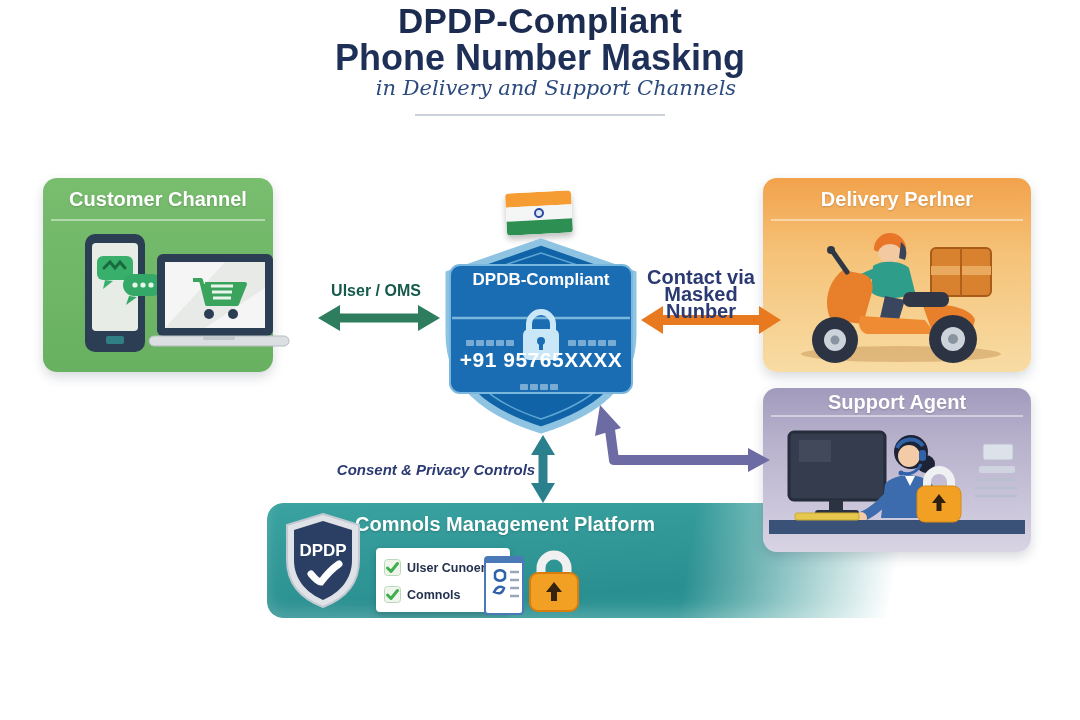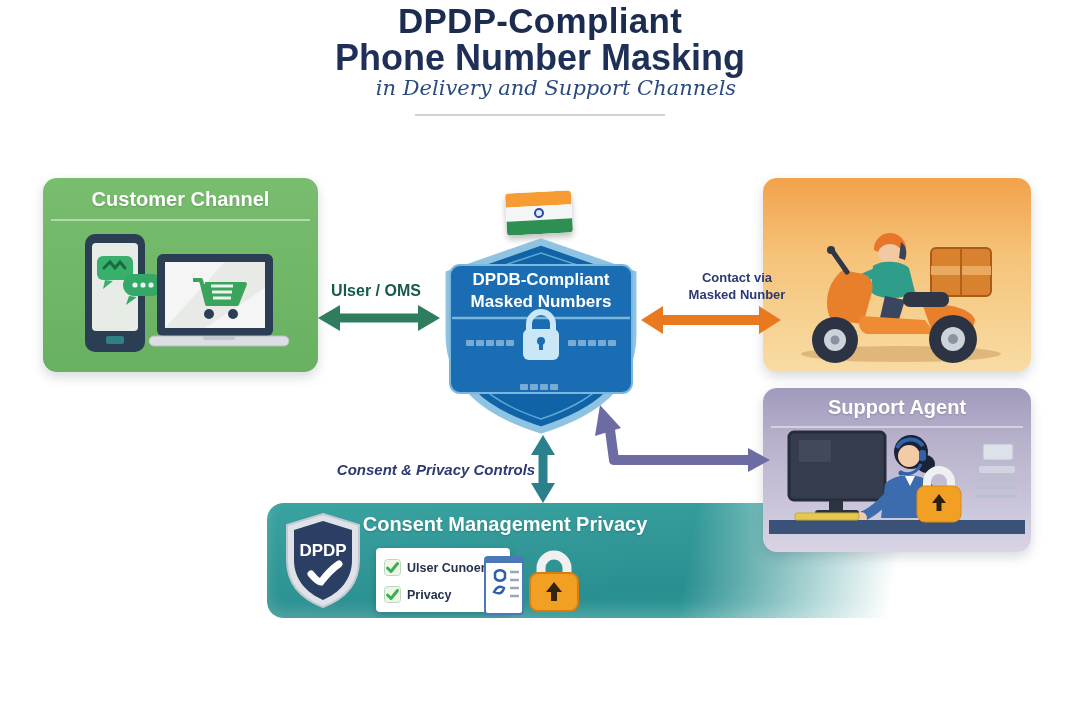--- a/index.html
+++ b/index.html
@@ -12,24 +12,24 @@
   .t2{font-size:36px;font-weight:700;color:#1e3058;line-height:32px;}
   .t3{font-family:"DejaVu Serif",serif;font-style:italic;font-size:21px;color:#2b4a7e;line-height:28px;margin-left:32px;}
   .t-div{width:250px;height:2px;background:#ccd1da;margin:12px auto 0;}
 
   
   .node{position:absolute;border-radius:14px;box-shadow:0 5px 12px rgba(40,50,70,.18);}
   .node-head{height:42px;display:flex;align-items:center;justify-content:center;
              font-size:20px;font-weight:700;color:#fff;text-shadow:0 1px 2px rgba(0,0,0,.18);position:relative;}
   .node-head:after{content:"";position:absolute;left:8px;right:8px;bottom:-1px;height:2px;background:rgba(255,255,255,.45);}
 
-  #box-customer{left:43px;top:178px;width:275px;height:194px;background:linear-gradient(180deg,#79bd6f,#68b161);z-index:1;}
+  #box-customer{left:43px;top:178px;width:230px;height:194px;background:linear-gradient(180deg,#79bd6f,#68b161);z-index:1;}
   #box-delivery{left:763px;top:178px;width:268px;height:194px;background:linear-gradient(180deg,#f2a24b 0%,#f5c379 40%,#f8dca4 100%);z-index:1;}
   #box-support{left:763px;top:388px;width:268px;height:164px;background:linear-gradient(180deg,#a29abc 0%,#b6b0cb 30%,#d8d4e4 100%);z-index:5;}
-  #box-support .node-head{height:39px;}
+  #box-support .node-head{height:28px;}
 
   .illus{position:absolute;}
 
   
   #consent-bar{position:absolute;left:267px;top:503px;width:762px;height:115px;border-radius:16px;
     background:linear-gradient(175deg,#3aa3a0 0%,#2a8f90 65%,#2f9a97 100%);
     box-shadow:inset 0 -8px 14px rgba(255,255,255,.18), 0 6px 12px rgba(40,80,80,.18);
     -webkit-mask-image:linear-gradient(100deg,#000 0%,#000 55%,rgba(0,0,0,0) 82%);
     mask-image:linear-gradient(100deg,#000 0%,#000 55%,rgba(0,0,0,0) 82%);
     z-index:2;}
@@ -51,21 +51,21 @@
   #shield-wrap{position:absolute;left:430px;top:236px;width:222px;height:200px;z-index:3;}
   .shield-text{position:absolute;left:430px;width:222px;text-align:center;color:#fff;z-index:4;}
   #shield-line1{top:270px;font-size:17px;font-weight:700;}
   #shield-line2{top:292px;font-size:17px;font-weight:700;}
   #shield-number{top:348px;font-size:21px;font-weight:800;letter-spacing:.5px;}
 
   
   #arrow-layer{position:absolute;left:0;top:0;width:1080px;height:720px;z-index:6;pointer-events:none;}
   .arrow-label{position:absolute;z-index:7;text-align:center;font-weight:700;}
   #label-call-oms{left:315px;top:282px;width:122px;font-size:16px;color:#165a4b;}
-  #label-contact{left:666px;top:269px;width:142px;font-size:13px;line-height:17px;color:#2b3a72;}
+  #label-contact{left:630px;top:269px;width:142px;font-size:20px;line-height:17px;color:#2b3a72;}
   #label-callwith{left:596px;top:406px;width:150px;font-size:15.5px;line-height:18px;color:#2b3a72;}
   #label-consent{left:336px;top:461px;width:200px;font-size:15px;color:#2b3a72;font-style:italic;}
 </style>
 </head>
 <body>
 
 <div id="canvas">
 
   <div class="title-wrap">
     <div class="t1">DPDP-Compliant</div>
@@ -107,20 +107,21 @@
           <circle cx="144" cy="86" r="5" fill="#2c3e53"></circle>
           <circle cx="168" cy="86" r="5" fill="#2c3e53"></circle>
         </g>
         <rect x="84" y="108" width="140" height="10" rx="5" fill="#dcdfe2" stroke="#b7bcc2"></rect>
         <rect x="138" y="108" width="32" height="4" rx="2" fill="#c2c7cc"></rect>
       </g>
     </svg>
   </div>
 
   <div id="box-delivery" class="node">
+    <div class="node-head">Delivery Perlner</div>
     <svg class="illus" style="left:10px;top:42px;" width="248" height="148" viewBox="0 0 248 148">
       <ellipse cx="128" cy="134" rx="100" ry="8" fill="rgba(150,85,20,.25)"></ellipse>
 
       <g>
         <rect x="158" y="28" width="60" height="48" rx="5" fill="#d8822f" stroke="#a85c17" stroke-width="2"></rect>
         <rect x="158" y="46" width="60" height="9" fill="#e9a95e"></rect>
         <line x1="188" y1="28" x2="188" y2="76" stroke="#b06018" stroke-width="2"></line>
       </g>
 
       <g>
@@ -189,21 +190,21 @@
 
       <g>
         <path d="M158 62 v-8 a12 12 0 0 1 24 0 v8" stroke="#eef0f2" stroke-width="8" fill="none"></path>
         <rect x="148" y="58" width="44" height="36" rx="8" fill="#f2a024" stroke="#d98a12"></rect>
         <path d="M170 66 l7 9 h-4.5 v8 h-5 v-8 h-4.5 z" fill="#2e2010"></path>
       </g>
     </svg>
   </div>
 
   <div id="consent-bar">
-    <div id="consent-title">Consent Management Privacy</div>
+    <div id="consent-title">Comnols Management Platform</div>
 
     <svg style="position:absolute;left:16px;top:9px;" width="80" height="98" viewBox="0 0 80 98">
       <path d="M40 2 L76 13 V48 C76 72 61 87 40 95 C19 87 4 72 4 48 V13 Z" fill="#dfe3e8" stroke="#c3c9d2" stroke-width="2"></path>
       <path d="M40 9 L69 18 V48 C69 68 56 81 40 88 C24 81 11 68 11 48 V18 Z" fill="#2b3e63"></path>
       <text x="40" y="44" text-anchor="middle" font-size="17" font-weight="bold" fill="#ffffff" font-family="Liberation Sans, sans-serif">DPDP</text>
       <path d="M28 62 C33 68 36 70 38 70 C44 62 50 56 56 52" stroke="#ffffff" stroke-width="7" fill="none" stroke-linecap="round"></path>
     </svg>
 
     <div id="checklist-card">
       <div class="chk-row">
@@ -211,21 +212,21 @@
           <rect x="0.5" y="0.5" width="16" height="16" rx="3" fill="#eef6ec" stroke="#bcd8bb"></rect>
           <path d="M3.5 9 L7 12.5 L13.5 4.5" stroke="#3fae4e" stroke-width="3" fill="none" stroke-linecap="round" stroke-linejoin="round"></path>
         </svg>
         <span class="chk-label">Ulser Cunoent</span>
       </div>
       <div class="chk-row">
         <svg width="17" height="17" viewBox="0 0 17 17">
           <rect x="0.5" y="0.5" width="16" height="16" rx="3" fill="#eef6ec" stroke="#bcd8bb"></rect>
           <path d="M3.5 9 L7 12.5 L13.5 4.5" stroke="#3fae4e" stroke-width="3" fill="none" stroke-linecap="round" stroke-linejoin="round"></path>
         </svg>
-        <span class="chk-label">Privacy</span>
+        <span class="chk-label">Comnols</span>
       </div>
     </div>
 
     <svg style="position:absolute;left:217px;top:53px;" width="40" height="59" viewBox="0 0 40 59">
       <rect x="1" y="1" width="38" height="57" rx="3" fill="#ffffff" stroke="#4a79b8" stroke-width="2"></rect>
       <rect x="1" y="1" width="38" height="6" fill="#4a79b8"></rect>
       <path d="M11 17 a6 6 0 0 1 10 0 v5 a6 6 0 0 1 -10 0 z" fill="none" stroke="#2f62a8" stroke-width="2.5"></path>
       <path d="M10 36 q4 -8 10 -4 q-2 8 -10 4 z" fill="none" stroke="#2f62a8" stroke-width="2.5"></path>
       <line x1="26" y1="16" x2="35" y2="16" stroke="#9aa7bb" stroke-width="2.5"></line>
       <line x1="26" y1="24" x2="35" y2="24" stroke="#9aa7bb" stroke-width="2.5"></line>
@@ -270,21 +271,21 @@
       <rect x="158" y="104" width="8" height="6" rx="1"></rect>
         <rect x="168" y="104" width="8" height="6" rx="1"></rect>
       <rect x="178" y="104" width="8" height="6" rx="1"></rect>
       <rect x="90" y="148" width="8" height="6" rx="1"></rect>
         <rect x="100" y="148" width="8" height="6" rx="1"></rect>
       <rect x="110" y="148" width="8" height="6" rx="1"></rect>
         <rect x="120" y="148" width="8" height="6" rx="1"></rect>
     </g>
   </svg>
   <div class="shield-text" id="shield-line1">DPDB-Compliant</div>
-  <div class="shield-text" id="shield-line2">Masked Numbers</div>
+  <div class="shield-text" id="shield-number">+91 95765XXXX</div>
 
   <svg id="arrow-layer">
     <g>
       <line x1="336" y1="318" x2="422" y2="318" stroke="#2e7d5e" stroke-width="9"></line>
       <polygon points="318,318 340,305 340,331" fill="#2e7d5e"></polygon>
       <polygon points="440,318 418,305 418,331" fill="#2e7d5e"></polygon>
     </g>
     <g>
       <line x1="659" y1="320" x2="763" y2="320" stroke="#e8791f" stroke-width="10"></line>
       <polygon points="641,320 663,306 663,334" fill="#e8791f"></polygon>

